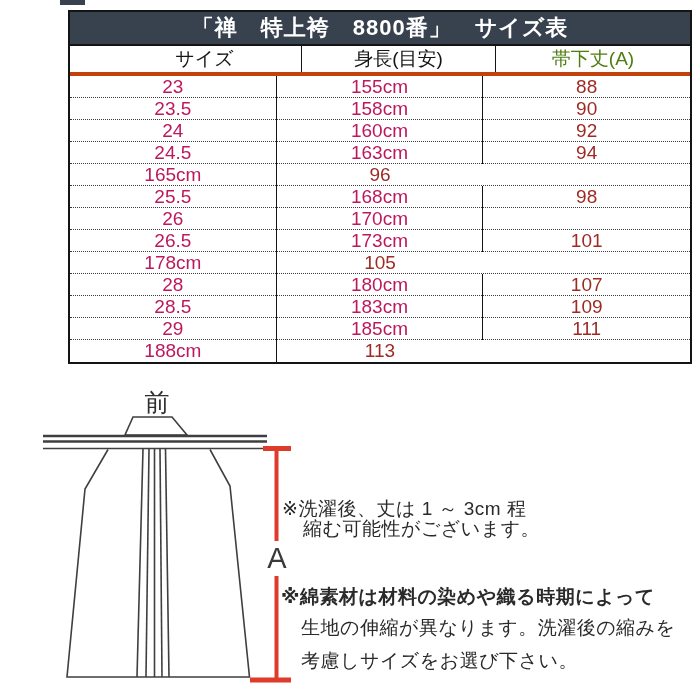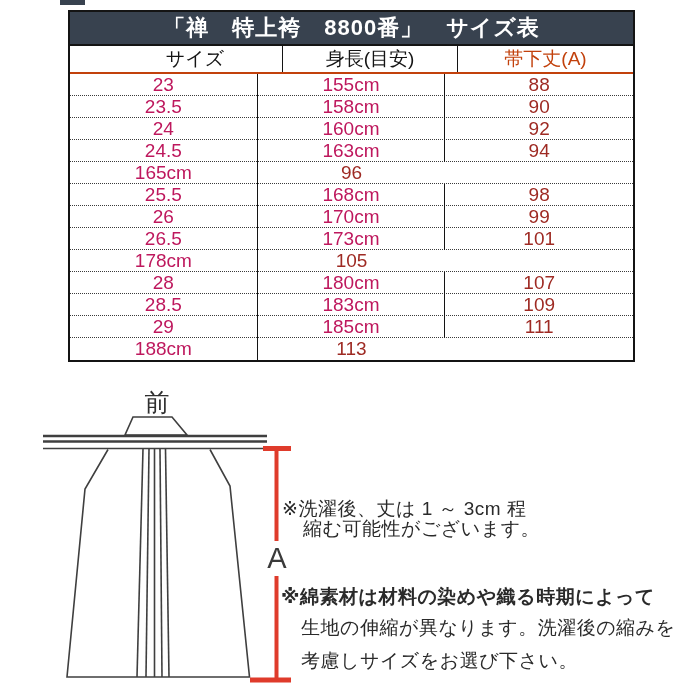--- a/index.html
+++ b/index.html
@@ -11,46 +11,46 @@
     overflow: hidden;
   }
   
   .top-artifact {
     position: absolute; left: 60px; top: 0; width: 25px; height: 5px;
     background: #38424f;
   }
 
   
   .size-table {
-    position: absolute; left: 68px; top: 10px; width: 567px;
+    position: absolute; left: 68px; top: 10px; width: 624px;
     border: 2px solid #141414;
     background: #ffffff;
   }
   .table-title {
     height: 34px;
     background: #38424f;
     border-bottom: 2px solid #141414;
     color: #ffffff;
     font-size: 22px;
     font-weight: bold;
     letter-spacing: 1px;
     display: flex; align-items: center; justify-content: center;
   }
   .thead {
     display: grid; grid-template-columns: 1fr 1fr 1fr;
-    border-bottom: 2px solid #c2410c;
+    border-bottom: 4px solid #c2410c;
     padding-left: 38px;
   }
   .th {
     height: 26px;
     display: flex; align-items: center; justify-content: center;
     font-size: 19px; color: #141414;
   }
   .sep { border-right: 1px solid #141414; }
-  .col-a-head { color: #c2410c; }
+  .col-a-head { color: #4d7c0f; }
   .trow {
     display: grid; grid-template-columns: 1fr 1fr 1fr;
     height: 22px;
     border-bottom: 1px dotted #3a3a3a;
   }
   .trow:last-child { border-bottom: none; }
   .cell {
     display: flex; align-items: center; justify-content: center;
     font-size: 19px; color: #be185d;
   }
@@ -122,21 +122,20 @@
 
       <div class="trow">
         <div class="cell sep c-size">25.5</div>
         <div class="cell sep c-height">168cm</div>
         <div class="cell c-a">98</div>
       </div>
 
       <div class="trow">
         <div class="cell sep c-size">26</div>
         <div class="cell sep c-height">170cm</div>
-        <div class="cell c-a">99</div>
       </div>
 
       <div class="trow">
         <div class="cell sep c-size">26.5</div>
         <div class="cell sep c-height">173cm</div>
         <div class="cell c-a">101</div>
       </div>
 
 
       <div class="trow">

